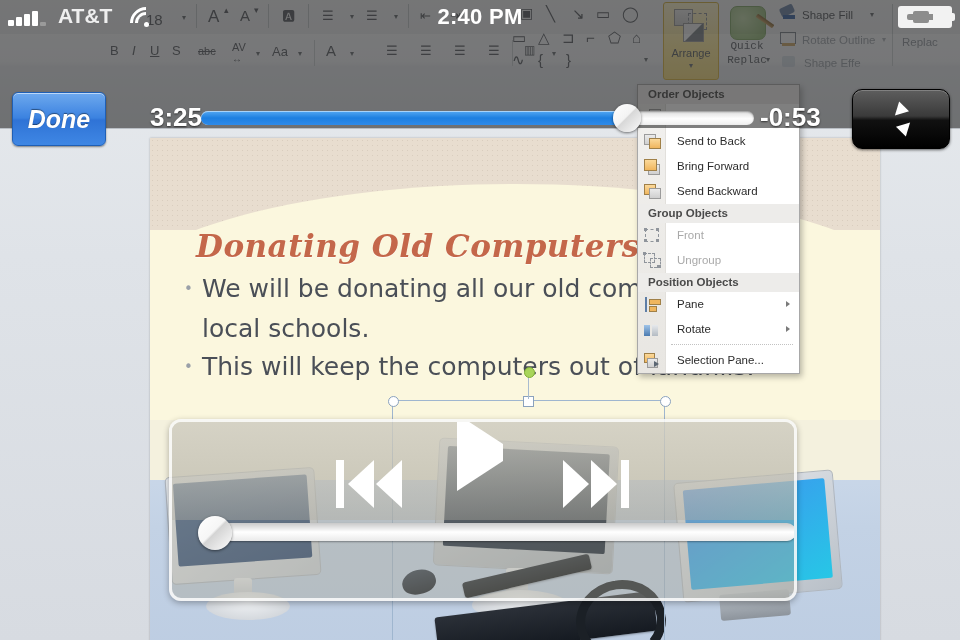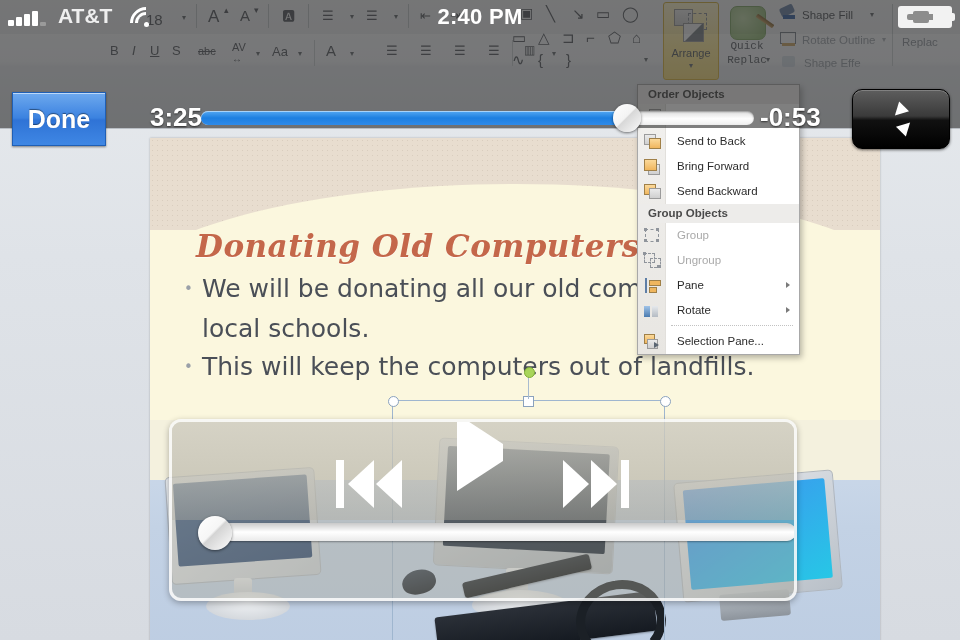--- a/index.html
+++ b/index.html
@@ -147,23 +147,23 @@
     background:#f2f2f2;border-radius:0 2px 2px 0;}
   .plug{position:absolute;left:9px;top:5px;width:26px;height:12px;}
   .plug-body{position:absolute;left:6px;top:0;width:16px;height:12px;
     background:#8d8d8d;border-radius:2px;}
   .plug-tip{position:absolute;left:0;top:3px;width:7px;height:6px;background:#8d8d8d;border-radius:2px 0 0 2px;}
   .plug-pin{position:absolute;right:0;top:3px;width:4px;height:6px;background:#8d8d8d;}
 
   .playerbar{position:absolute;left:0;top:34px;width:960px;height:94px;
     background:rgba(42,42,42,.60);}
   .done-btn{position:absolute;left:12px;top:58px;width:92px;height:52px;
-    border-radius:0;border:1px solid #1f5fb5;
+    border-radius:6px;border:1px solid #1f5fb5;
     background:linear-gradient(#6ea9ee 0%,#3b82e0 48%,#2f73d6 52%,#3f87e4 100%);
-    box-shadow:inset 0 1px 0 rgba(255,255,255,.55),0 1px 2px rgba(0,0,0,.45);}
+    box-shadow:inset 0 1px 0 rgba(255,255,255,.55),0 1px 2px rgba(0,0,0,.45);font-style:italic;}
   .done-lbl{position:absolute;left:0;top:0;width:92px;line-height:52px;
     text-align:center;font-size:25px;font-weight:bold;color:#fff;
     text-shadow:0 -1px 1px rgba(0,0,0,.45);}
   .t-elapsed{position:absolute;left:136px;top:68px;width:66px;text-align:right;
     font-size:26px;font-weight:bold;color:#fff;
     text-shadow:0 1px 2px rgba(0,0,0,.6);}
   .t-remain{position:absolute;left:760px;top:68px;width:86px;text-align:left;
     font-size:26px;font-weight:bold;color:#fff;
     text-shadow:0 1px 2px rgba(0,0,0,.6);}
   .scrub{position:absolute;left:201px;top:77px;width:553px;height:14px;
@@ -413,32 +413,33 @@
       <div class="ctx-head">Group Objects</div>
 
       <div class="ctx-item dim">
         <span class="ctx-ic">
           <span class="gbox" style="left:1px;top:1px;width:12px;height:11px;"></span>
           <span class="gnode" style="left:0;top:0;"></span>
             <span class="gnode" style="left:12px;top:0;"></span>
           <span class="gnode" style="left:0;top:11px;"></span>
             <span class="gnode" style="left:12px;top:11px;"></span>
         </span>
-        <span>Group</span>
+        <span>Front</span>
       </div>
       <div class="ctx-item dim">
         <span class="ctx-ic">
           <span class="gbox" style="left:0;top:0;width:9px;height:8px;"></span>
           <span class="gbox" style="left:6px;top:5px;width:9px;height:8px;"></span>
           <span class="gnode" style="left:-1px;top:-1px;"></span>
             <span class="gnode" style="left:13px;top:12px;"></span>
         </span>
         <span>Ungroup</span>
       </div>
 
+      <div class="ctx-head">Position Objects</div>
 
       <div class="ctx-item">
         <span class="ctx-ic">
           <span style="position:absolute;left:1px;top:0;width:2px;height:15px;background:#5e7ea6;"></span>
           <span style="position:absolute;left:5px;top:2px;width:10px;height:4px;background:#f0b65e;border:1px solid #a08048;"></span>
           <span style="position:absolute;left:5px;top:9px;width:6px;height:4px;background:#f0b65e;border:1px solid #a08048;"></span>
         </span>
         <span>Pane</span>
         <span class="ctx-arrow"></span>
       </div>

